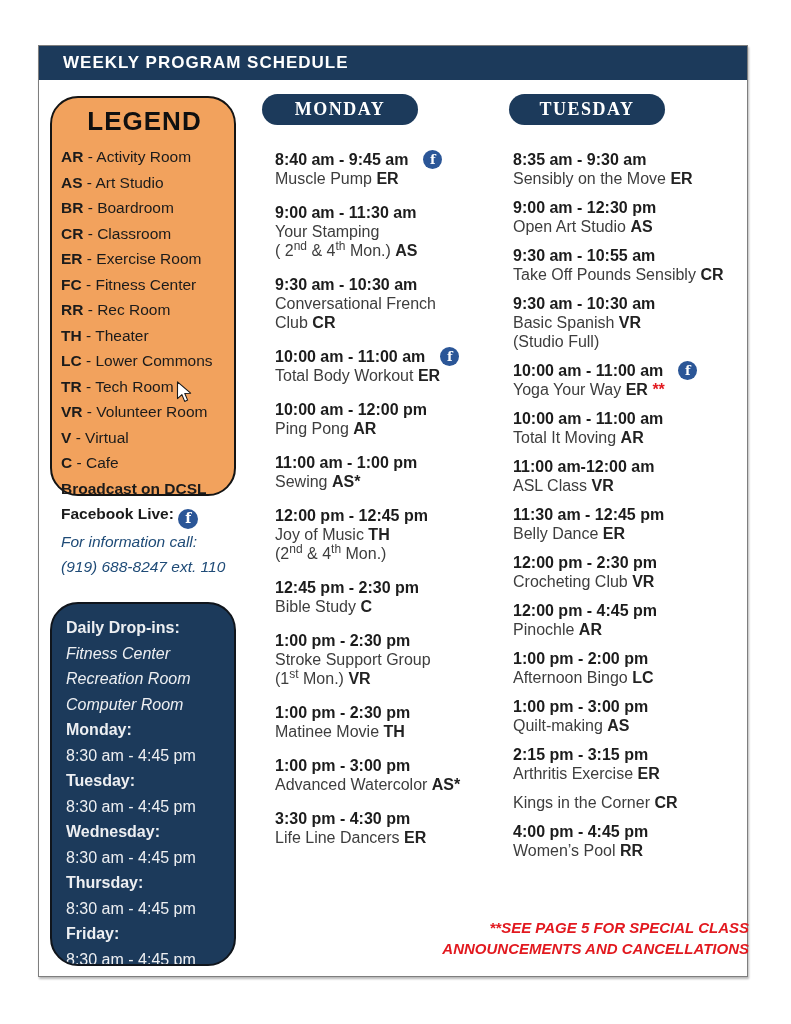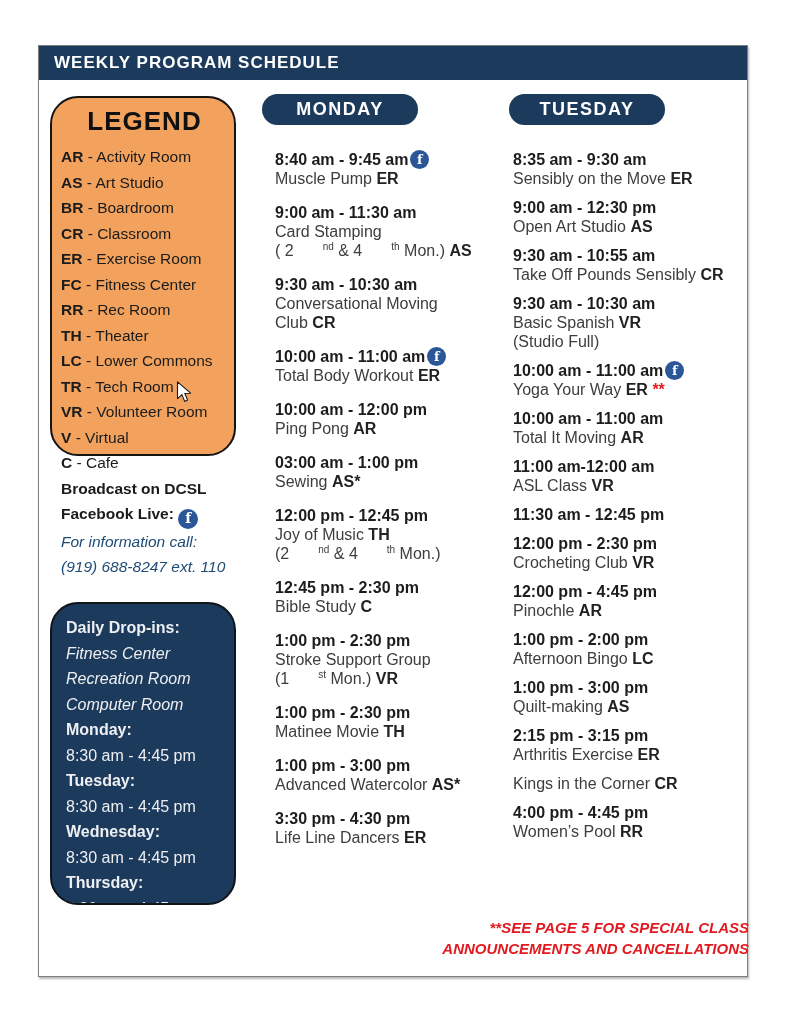--- a/index.html
+++ b/index.html
@@ -7,69 +7,69 @@
     font-family:"Liberation Sans","DejaVu Sans",sans-serif; }
   body { position:relative; overflow:hidden; }
 
   .doc { position:absolute; left:38px; top:45px; width:710px; height:932px;
     background:#ffffff; border:1px solid #7e7e7e;
     box-shadow:1px 2px 2px rgba(0,0,0,0.28); }
 
   .header-bar { position:absolute; left:0; top:0; right:0; height:34px;
     background:var(--navy); display:flex; align-items:center; }
   .header-bar .title { color:#fff; font-weight:bold; font-size:17px;
-    letter-spacing:1px; padding-left:15px; }
+    letter-spacing:1px; padding-left:24px; }
 
   :root { --navy:#1C3A5B; --orange:#F2A25D; --red:#E2191F; --fb:#2B5697;
     --info:#1F4B77; --txt:#3D3D3D; --blk:#1C1C1C; }
 
   
-  .legend-box { position:absolute; left:11px; top:50px; width:186px; height:360px;
+  .legend-box { position:absolute; left:11px; top:50px; width:186px; height:400px;
     background:var(--orange); border:2px solid #141414; border-radius:28px;
     padding:8px 6px 0 9px; }
   .legend-title { text-align:center; font-weight:bold; font-size:26px;
     letter-spacing:1px; color:#101010; margin-bottom:7px; }
   .legend-item, .legend-bold, .legend-info { font-size:15.5px; line-height:25.5px;
     color:#1b1b1b; white-space:nowrap; }
   .legend-item .abbr { font-weight:bold; }
   .legend-bold { font-weight:bold; }
   .legend-info { color:var(--info); font-style:italic; }
   .fb-icon { display:inline-flex; width:20px; height:20px; border-radius:50%;
     background:var(--fb); color:#fff; font-weight:bold; font-size:14px;
     align-items:center; justify-content:center; vertical-align:-4px;
     font-family:"DejaVu Serif",serif; }
 
   
-  .dropins-box { position:absolute; left:11px; top:556px; width:186px; height:303px;
+  .dropins-box { position:absolute; left:11px; top:556px; width:186px; height:364px;
     background:var(--navy); border:2px solid #10151c; border-radius:28px;
     padding:11px 4px 0 14px; overflow:hidden; }
   .dropins-box div { font-size:16px; line-height:25.5px; color:#EDEFF2; white-space:nowrap; }
   .dropins-title { font-weight:bold; color:#fff; }
   .dropin-room { font-style:italic; }
   .dropin-day { font-weight:bold; color:#fff; }
 
   
   .pill { position:absolute; width:156px; height:31px; background:var(--navy);
     border-radius:16px; display:flex; align-items:center; justify-content:center; }
-  .pill span { color:#fff; font-weight:bold; font-size:18px; letter-spacing:1.5px; }
+  .pill span { color:#fff; font-weight:bold; font-size:18px; letter-spacing:1.5px;font-family:Liberation Serif, serif; }
   .pill.monday { left:223px; top:48px; }
   .pill.tuesday { left:470px; top:48px; }
 
   .events { position:absolute; top:104px; }
   .events.monday { left:236px; width:232px; }
   .events.tuesday { left:474px; width:240px; }
   .event { margin-bottom:15px; }
   .events.tuesday .event { margin-bottom:10px; }
-  .time-row { display:flex; align-items:center; gap:2px; height:19px; }
+  .time-row { display:flex; align-items:center; gap:15px; height:19px; }
   .time { font-weight:bold; font-size:16px; color:var(--blk); white-space:nowrap; }
   .time-row .fb-icon { width:19px; height:19px; font-size:13px; vertical-align:0; }
   .line { font-size:16px; line-height:19px; color:var(--txt); white-space:nowrap; }
   .line .b { font-weight:bold; color:#222; }
   .line .red { color:var(--red); font-weight:bold; }
-  .line .sup { font-size:10px; vertical-align:super; line-height:0;margin-left:29px; }
+  .line .sup { font-size:12px; vertical-align:super; line-height:0; }
 
   .footnote { position:absolute; left:190px; top:871px; width:520px;
     text-align:right; color:var(--red); font-weight:bold; font-style:italic;
     font-size:15px; line-height:21px; }
 
   .cursor { position:absolute; left:176px; top:381px; width:18px; height:22px; z-index:5; }
 </style>
 </head>
 <body>
 
@@ -134,46 +134,46 @@
         <div class="time-row">
           <span class="time">8:40 am - 9:45 am</span>
           <span class="fb-icon">f</span>
         </div>
         <div class="line"><span>Muscle Pump </span><span class="b">ER</span></div>
       </div>
       <div class="event">
         <div class="time-row">
           <span class="time">9:00 am - 11:30 am</span>
         </div>
-        <div class="line"><span>Card Stamping</span></div>
+        <div class="line"><span>Your Stamping</span></div>
         <div class="line"><span>( 2</span><span class="sup">nd</span><span> &amp; 4</span><span class="sup">th</span><span> Mon.) </span><span class="b">AS</span></div>
       </div>
       <div class="event">
         <div class="time-row">
           <span class="time">9:30 am - 10:30 am</span>
         </div>
-        <div class="line"><span>Conversational Moving</span></div>
+        <div class="line"><span>Conversational French</span></div>
         <div class="line"><span>Club </span><span class="b">CR</span></div>
       </div>
       <div class="event">
         <div class="time-row">
           <span class="time">10:00 am - 11:00 am</span>
           <span class="fb-icon">f</span>
         </div>
         <div class="line"><span>Total Body Workout </span><span class="b">ER</span></div>
       </div>
       <div class="event">
         <div class="time-row">
           <span class="time">10:00 am - 12:00 pm</span>
         </div>
         <div class="line"><span>Ping Pong </span><span class="b">AR</span></div>
       </div>
       <div class="event">
         <div class="time-row">
-          <span class="time">03:00 am - 1:00 pm</span>
+          <span class="time">11:00 am - 1:00 pm</span>
         </div>
         <div class="line"><span>Sewing </span><span class="b">AS*</span></div>
       </div>
       <div class="event">
         <div class="time-row">
           <span class="time">12:00 pm - 12:45 pm</span>
         </div>
         <div class="line"><span>Joy of Music </span><span class="b">TH</span></div>
         <div class="line"><span>(2</span><span class="sup">nd</span><span> &amp; 4</span><span class="sup">th</span><span> Mon.)</span></div>
       </div>
@@ -255,20 +255,21 @@
       <div class="event">
         <div class="time-row">
           <span class="time">11:00 am-12:00 am</span>
         </div>
         <div class="line"><span>ASL Class </span><span class="b">VR</span></div>
       </div>
       <div class="event">
         <div class="time-row">
           <span class="time">11:30 am - 12:45 pm</span>
         </div>
+        <div class="line"><span>Belly Dance </span><span class="b">ER</span></div>
       </div>
       <div class="event">
         <div class="time-row">
           <span class="time">12:00 pm - 2:30 pm</span>
         </div>
         <div class="line"><span>Crocheting Club </span><span class="b">VR</span></div>
       </div>
       <div class="event">
         <div class="time-row">
           <span class="time">12:00 pm - 4:45 pm</span>

